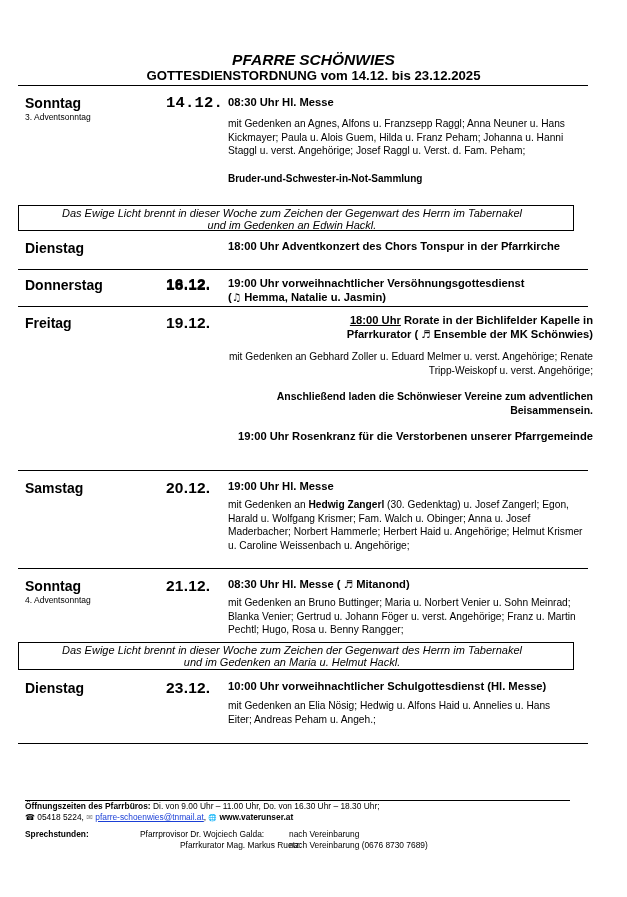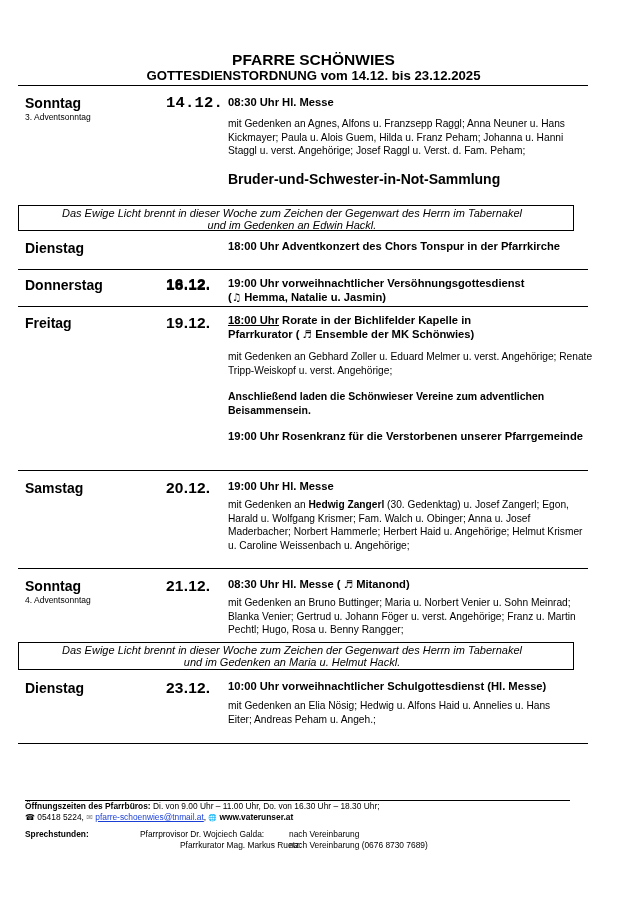--- a/index.html
+++ b/index.html
@@ -6,21 +6,21 @@
   body {
     width: 627px; height: 897px; position: relative; overflow: hidden;
     font-family: "Liberation Sans", sans-serif; color: #000;
   }
   .page { position: absolute; left: 0; top: 0; width: 627px; height: 897px; }
 
   .title {
     position: absolute; left: 0; width: 627px; text-align: center;
     font-weight: bold;
   }
-  .title1 { top: 51px; font-size: 15.5px; }
+  .title1 { top: 51px; font-size: 15.5px; font-style: italic; }
   .title2 { top: 68px; font-size: 13.2px; }
   .head-rule {
     position: absolute; left: 18px; top: 85px; width: 570px; height: 0;
     border-top: 1.5px solid #000;
   }
 
   .row { position: absolute; left: 18px; width: 570px; }
   .row .sep { position: absolute; left: 0; right: 0; bottom: 0; border-top: 1px solid #000; }
   .day {
     position: absolute; left: 7px; font-weight: bold; font-size: 14px; line-height: 16px;
@@ -65,21 +65,21 @@
   <div class="title title2">GOTTESDIENSTORDNUNG vom 14.12. bis 23.12.2025</div>
   <div class="head-rule"></div>
 
   <div class="row" style="top:86px;height:115px;">
     <div class="day" style="top:9px;">Sonntag</div>
     <div class="sub" style="top:26px;">3. Adventsonntag</div>
     <div class="date" style="top:8px;font-family:Liberation Mono, monospace;">14.12.</div>
     <div class="content" style="top:9px;">
       <div class="ev">08:30 Uhr Hl. Messe</div>
       <div class="txt" style="margin-top:8px;">mit Gedenken an Agnes, Alfons u. Franzsepp Raggl; Anna Neuner u. Hans Kickmayer; Paula u. Alois Guem, Hilda u. Franz Peham; Johanna u. Hanni Staggl u. verst. Angehörige; Josef Raggl u. Verst. d. Fam. Peham;</div>
-      <div class="ev" style="margin-top:14px;font-size:14px;">Bruder-und-Schwester-in-Not-Sammlung</div>
+      <div class="ev" style="margin-top:14px;font-size:10px;">Bruder-und-Schwester-in-Not-Sammlung</div>
     </div>
   </div>
 
   <div class="box" style="top:205px;height:26px;">
     <div>Das Ewige Licht brennt in dieser Woche zum Zeichen der Gegenwart des Herrn im Tabernakel</div>
     <div>und im Gedenken an Edwin Hackl.</div>
   </div>
 
   <div class="row" style="top:233px;height:37px;">
     <div class="day" style="top:7px;">Dienstag</div>
@@ -98,21 +98,21 @@
       <div class="ev">
         <span>(</span><span class="note">♫</span><span> Hemma, Natalie u. Jasmin)</span>
       </div>
     </div>
     <div class="sep"></div>
   </div>
 
   <div class="row" style="top:307px;height:164px;">
     <div class="day" style="top:8px;">Freitag</div>
     <div class="date" style="top:7px;">19.12.</div>
-    <div class="content" style="top:6px;">
+    <div class="content" style="top:6px;text-align:right;">
       <div class="ev">
         <u>18:00 Uhr</u><span> Rorate in der Bichlifelder Kapelle in</span>
       </div>
       <div class="ev">
         <span>Pfarrkurator ( </span><span class="note">♬</span><span> Ensemble der MK Schönwies)</span>
       </div>
       <div class="txt" style="margin-top:9px;">mit Gedenken an Gebhard Zoller u. Eduard Melmer u. verst. Angehörige; Renate Tripp-Weiskopf u. verst. Angehörige;</div>
       <div class="ev" style="margin-top:12px;font-size:10.5px;">Anschließend laden die Schönwieser Vereine zum adventlichen Beisammensein.</div>
       <div class="ev" style="margin-top:12px;">19:00 Uhr Rosenkranz für die Verstorbenen unserer Pfarrgemeinde</div>
     </div>

